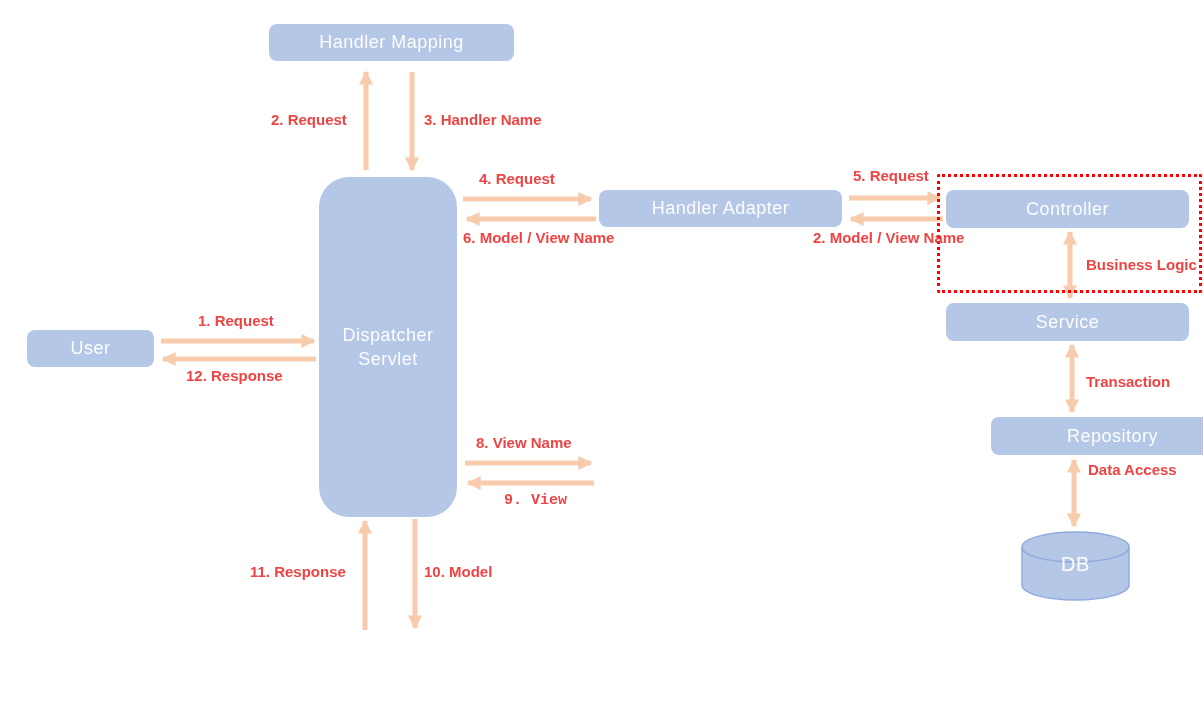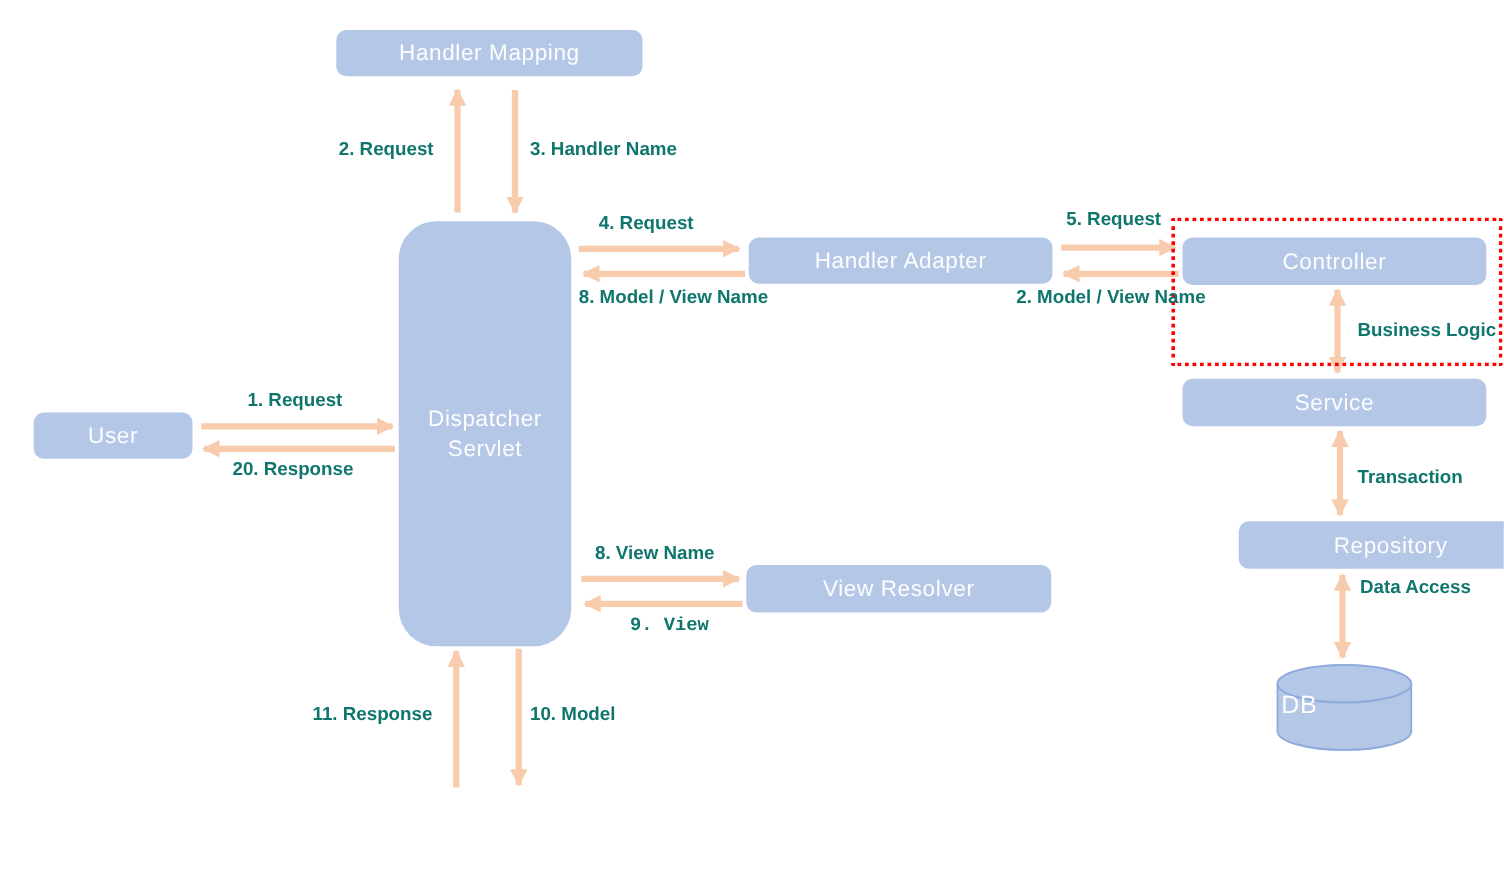--- a/index.html
+++ b/index.html
@@ -18,25 +18,25 @@
   .node-dispatcher{left:300px;top:177px;width:138px;height:340px;border-radius:30px;line-height:24px;}
   .node-dispatcher .lbl{width:100px;}
   .node-handler-adapter{left:580px;top:190px;width:243px;height:37px;}
   .node-controller{left:927px;top:190px;width:243px;height:38px;z-index:4;text-align:center;}
   .node-service{left:927px;top:303px;width:243px;height:38px;}
   .node-repository{left:972px;top:417px;width:243px;height:38px;}
   .node-view-resolver{left:578px;top:452px;width:244px;height:38px;}
   .node-view{left:248px;top:632px;width:244px;height:36px;}
   .node-user{left:8px;top:330px;width:127px;height:37px;}
   .db-label{
-    position:absolute;left:1006px;top:553px;width:101px;text-align:left;
+    position:absolute;left:1006px;top:553px;width:101px;text-align:center;
     color:#FDFDFD;font-size:20px;z-index:3;letter-spacing:0.5px;
   }
   .edge-label{
-    position:absolute;color:#0f766e;font-size:15px;font-weight:bold;
+    position:absolute;color:#ef4444;font-size:15px;font-weight:bold;
     white-space:nowrap;z-index:5;
   }
   .highlight-box{
     position:absolute;left:918px;top:174px;width:259px;height:113px;
     border:3px dotted #FF0000;z-index:3;border-radius:2px;
   }
   .l1{left:179px;top:312px;}   .l2{left:252px;top:111px;}
   .l3{left:405px;top:111px;}   .l4{left:460px;top:170px;}
   .l5{left:834px;top:167px;}   .l6{left:794px;top:229px;}
   .l7{left:444px;top:229px;}   .l8{left:457px;top:434px;}
@@ -102,37 +102,34 @@
   </div>
   <div class="node node-controller">
     <span class="lbl">Controller</span>
   </div>
   <div class="node node-service">
     <span class="lbl">Service</span>
   </div>
   <div class="node node-repository">
     <span class="lbl">Repository</span>
   </div>
-  <div class="node node-view-resolver">
-    <span class="lbl">View Resolver</span>
-  </div>
   <div class="node node-user">
     <span class="lbl">User</span>
   </div>
   <div class="db-label">DB</div>
 
   <div class="edge-label l1">1. Request</div>
   <div class="edge-label l2">2. Request</div>
   <div class="edge-label l3">3. Handler Name</div>
   <div class="edge-label l4">4. Request</div>
   <div class="edge-label l5">5. Request</div>
   <div class="edge-label l6">2. Model / View Name</div>
-  <div class="edge-label l7">8. Model / View Name</div>
+  <div class="edge-label l7">6. Model / View Name</div>
   <div class="edge-label l8">8. View Name</div>
   <div class="edge-label l9">9. View</div>
   <div class="edge-label l10">10. Model</div>
   <div class="edge-label l11">11. Response</div>
-  <div class="edge-label l12">20. Response</div>
+  <div class="edge-label l12">12. Response</div>
   <div class="edge-label lbl-business">Business Logic</div>
   <div class="edge-label lbl-transaction">Transaction</div>
   <div class="edge-label lbl-dataaccess">Data Access</div>
 
 </div>
 
 </body></html>

